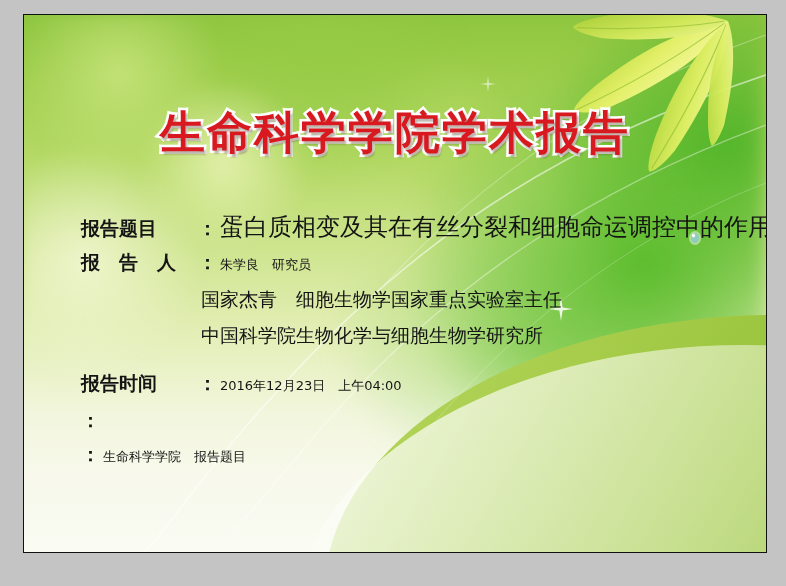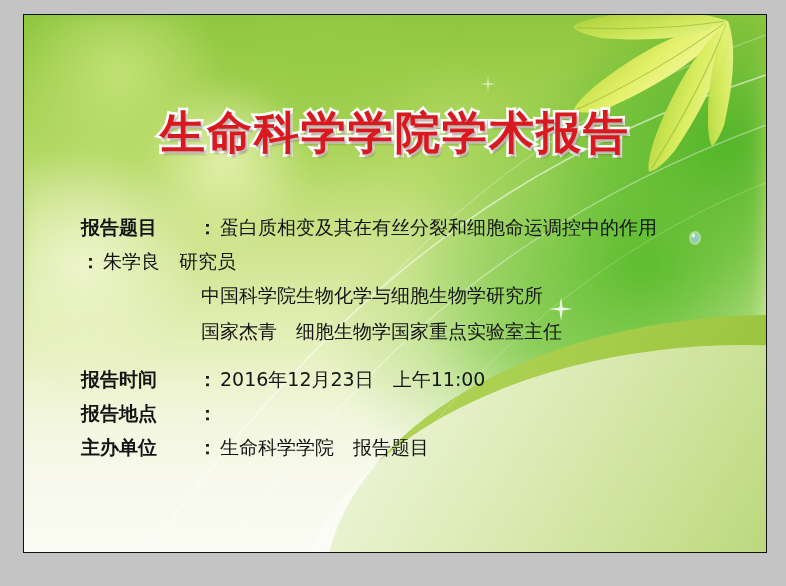--- a/index.html
+++ b/index.html
@@ -87,22 +87,22 @@
     font-family:"DejaVu Sans","Liberation Sans",sans-serif;
   }
   .row{display:flex;align-items:baseline;line-height:34px;}
   .row.gap-before{margin-top:12px;text-align:right;}
   .label{
     width:117px;flex:0 0 117px;
     font-weight:bold;font-size:19px;
     display:flex;justify-content:space-between;
   }
   .colon{font-weight:bold;font-size:19px;margin-right:3px;}
-  .value{font-size:19px;font-weight:normal;white-space:pre;}
-  .value.title-line{font-size:19px;}
+  .value{font-size:13px;font-weight:normal;white-space:pre;}
+  .value.title-line{font-size:24px;}
   .cont{padding-left:120px;line-height:34px;}
   .cont .value{font-size:19px;}
 </style>
 </head>
 <body>
 
 <div id="page">
 
   <div id="slide">
 
@@ -177,43 +177,42 @@
 
     <div id="body-block">
 
       <div class="row">
         <span class="label">报告题目</span>
         <span class="colon">：</span>
         <span class="value title-line">蛋白质相变及其在有丝分裂和细胞命运调控中的作用</span>
       </div>
 
       <div class="row">
+        <span class="label">报　告　人</span>
         <span class="colon">：</span>
         <span class="value">朱学良　研究员</span>
       </div>
 
+      <div class="cont">
+        <span class="value">国家杰青　细胞生物学国家重点实验室主任</span>
+      </div>
       <div class="cont">
         <span class="value">中国科学院生物化学与细胞生物学研究所</span>
       </div>
-      <div class="cont">
-        <span class="value">国家杰青　细胞生物学国家重点实验室主任</span>
-      </div>
 
       <div class="row gap-before">
         <span class="label">报告时间</span>
         <span class="colon">：</span>
-        <span class="value">2016年12月23日　上午11:00</span>
-      </div>
-
-      <div class="row">
-        <span class="label">报告地点</span>
-        <span class="colon">：</span>
-      </div>
-
-      <div class="row">
-        <span class="label">主办单位</span>
+        <span class="value">2016年12月23日　上午04:00</span>
+      </div>
+
+      <div class="row">
+        <span class="colon">：</span>
+      </div>
+
+      <div class="row">
         <span class="colon">：</span>
         <span class="value">生命科学学院　报告题目</span>
       </div>
 
     </div>
   </div>
 </div>
 
 </body></html>

